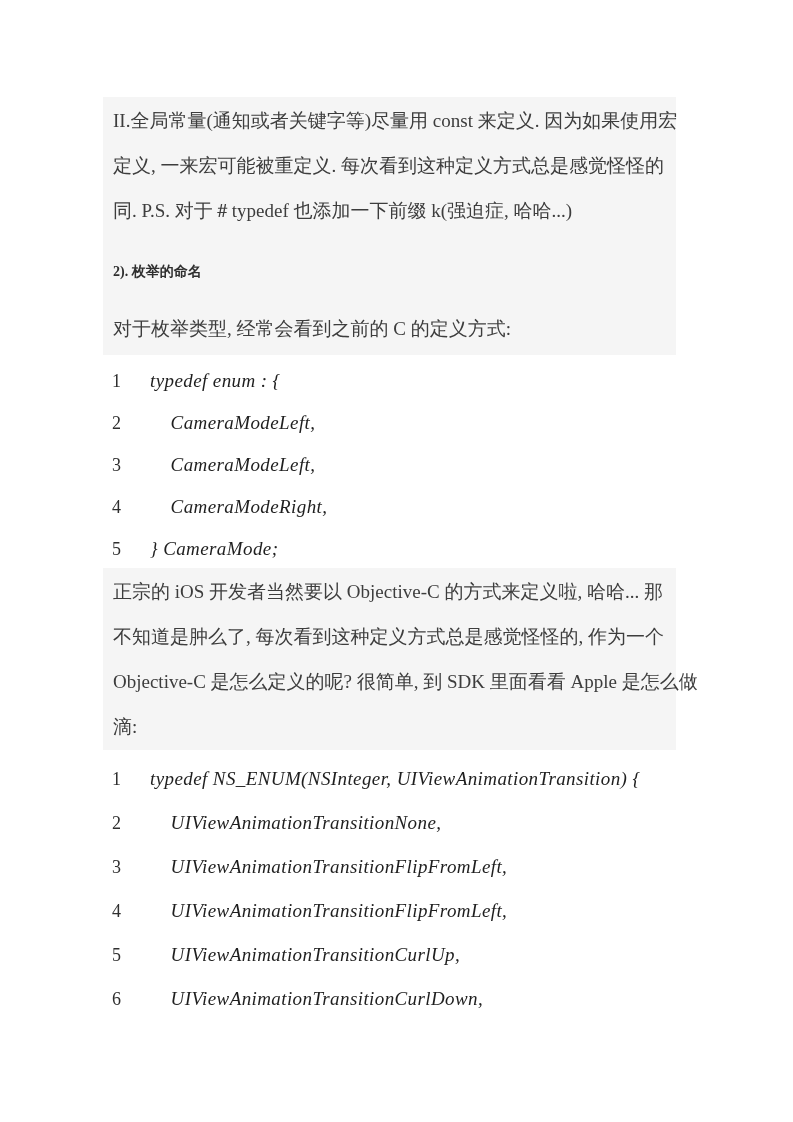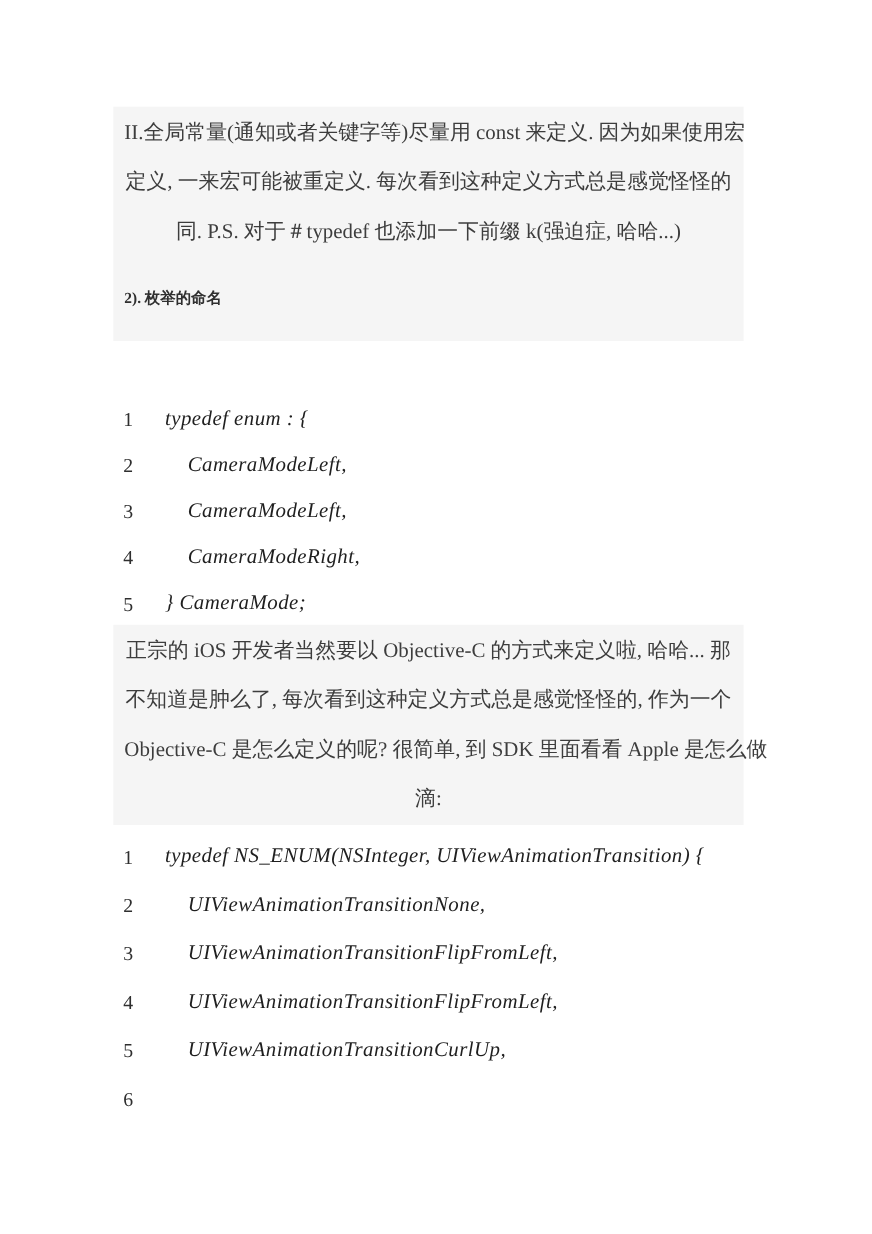--- a/index.html
+++ b/index.html
@@ -22,21 +22,20 @@
     padding: 1px 10px 4px 10px;
     color: var(--text, #3d3d3d);
   }
   #gray1 { top: 97px; }
   #gray2 { top: 568px; padding-top: 1px; padding-bottom: 1px; }
   .para-line {
     font-size: 19px;
     line-height: 45px;
     white-space: nowrap;
     color: var(--text, #3d3d3d);
-    text-align: center;
   }
   .heading {
     font-size: 14px;
     font-weight: bold;
     line-height: 44px;
     margin: 17px 0 12px 0;
     color: var(--heading, #2f2f2f);
     white-space: nowrap;
   }
   .code-block {
@@ -72,20 +71,21 @@
 
 <div class="doc">
 
   <section class="gray-block" id="gray1">
     <div>
       <div class="para-line">II.全局常量(通知或者关键字等)尽量用 const 来定义. 因为如果使用宏</div>
       <div class="para-line">定义, 一来宏可能被重定义. 每次看到这种定义方式总是感觉怪怪的</div>
       <div class="para-line">同. P.S.  对于＃typedef 也添加一下前缀 k(强迫症, 哈哈...)</div>
     </div>
     <div class="heading">2). 枚举的命名</div>
+    <div class="para-line">对于枚举类型, 经常会看到之前的 C 的定义方式:</div>
   </section>
 
   <section class="code-block" id="code1">
     <div class="code-row">
       <span class="ln">1</span>
       <span class="code-text">typedef enum : {</span>
     </div>
     <div class="code-row">
       <span class="ln">2</span>
       <span class="code-text">    CameraModeLeft,</span>
@@ -127,16 +127,17 @@
     <div class="code-row">
       <span class="ln">4</span>
       <span class="code-text">    UIViewAnimationTransitionFlipFromLeft,</span>
     </div>
     <div class="code-row">
       <span class="ln">5</span>
       <span class="code-text">    UIViewAnimationTransitionCurlUp,</span>
     </div>
     <div class="code-row">
       <span class="ln">6</span>
+      <span class="code-text">    UIViewAnimationTransitionCurlDown,</span>
     </div>
   </section>
 
 </div>
 
 </body></html>

